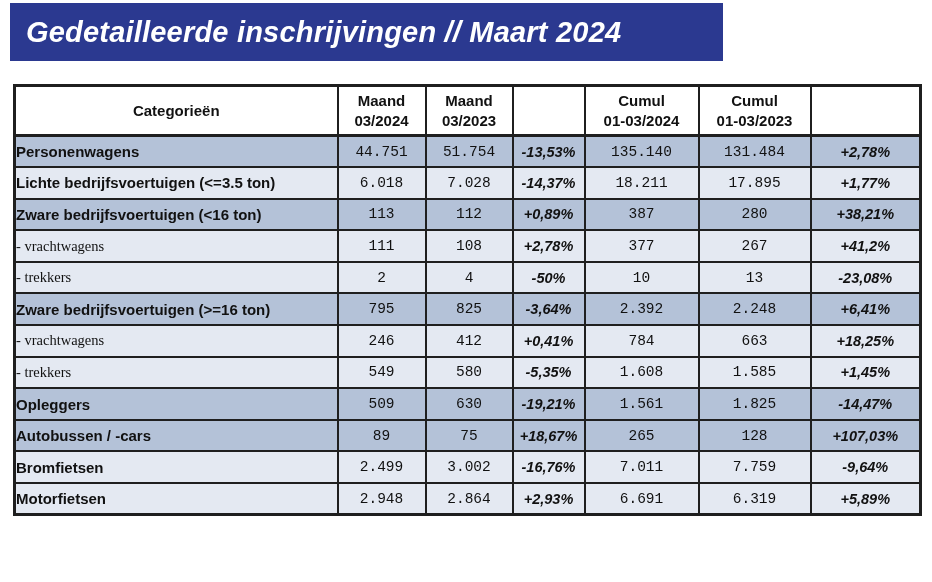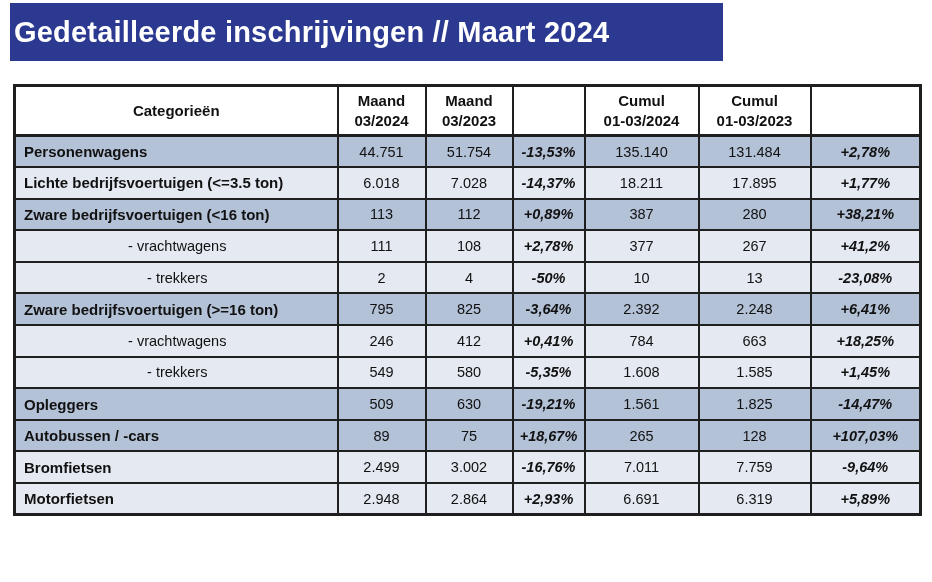--- a/index.html
+++ b/index.html
@@ -16,22 +16,22 @@
     font-family:"Liberation Sans","DejaVu Sans",sans-serif;color:var(--text);}
   .page{position:relative;width:932px;height:582px;background:#ffffff;}
 
   .banner{
     position:absolute;left:10px;top:3px;width:713px;height:58px;
     background:var(--banner-bg);
     display:flex;align-items:center;
   }
   .banner h1{
     color:var(--banner-text);
-    font-size:29px;font-weight:bold;
-    padding-left:4px;letter-spacing:0.2px;white-space:nowrap;
+    font-size:29px;font-weight:bold;font-style:italic;
+    padding-left:16px;letter-spacing:0.2px;white-space:nowrap;
   }
 
   table.reg{
     position:absolute;left:13px;top:84px;width:907px;
     border-collapse:collapse;table-layout:fixed;
     border:3px solid var(--border);
   }
   col.c-cat{width:323px;}
   col.c-m1{width:88px;}
   col.c-m2{width:87px;}
@@ -46,24 +46,24 @@
   th{
     font-size:15px;font-weight:bold;text-align:center;vertical-align:middle;
     white-space:pre-line;line-height:1.3;border-bottom-width:3px;
   }
 
   tbody tr{height:31.6px;}
   tbody tr.dark{background:var(--row-dark);}
   tbody tr.light{background:var(--row-light);}
 
   td{font-size:14.5px;vertical-align:middle;}
-  td.cat{text-align:left;padding-left:8px;}
+  td.cat{text-align:left;}
   td.cat.main{font-weight:bold;font-size:15px;}
-  td.cat.sub{text-align:center;padding-right:6px;font-weight:normal;}
-  td.num{text-align:center;}
+  td.cat.sub{text-align:left;padding-right:6px;font-weight:normal;font-family:Liberation Serif, serif;}
+  td.num{text-align:center;font-family:Liberation Mono, monospace;}
   td.pct{text-align:center;font-style:italic;font-weight:600;margin-top:44px;}
 </style>
 </head>
 <body>
 
 <div class="page">
 
   <div class="banner">
     <h1>Gedetailleerde inschrijvingen // Maart 2024</h1>
   </div>

